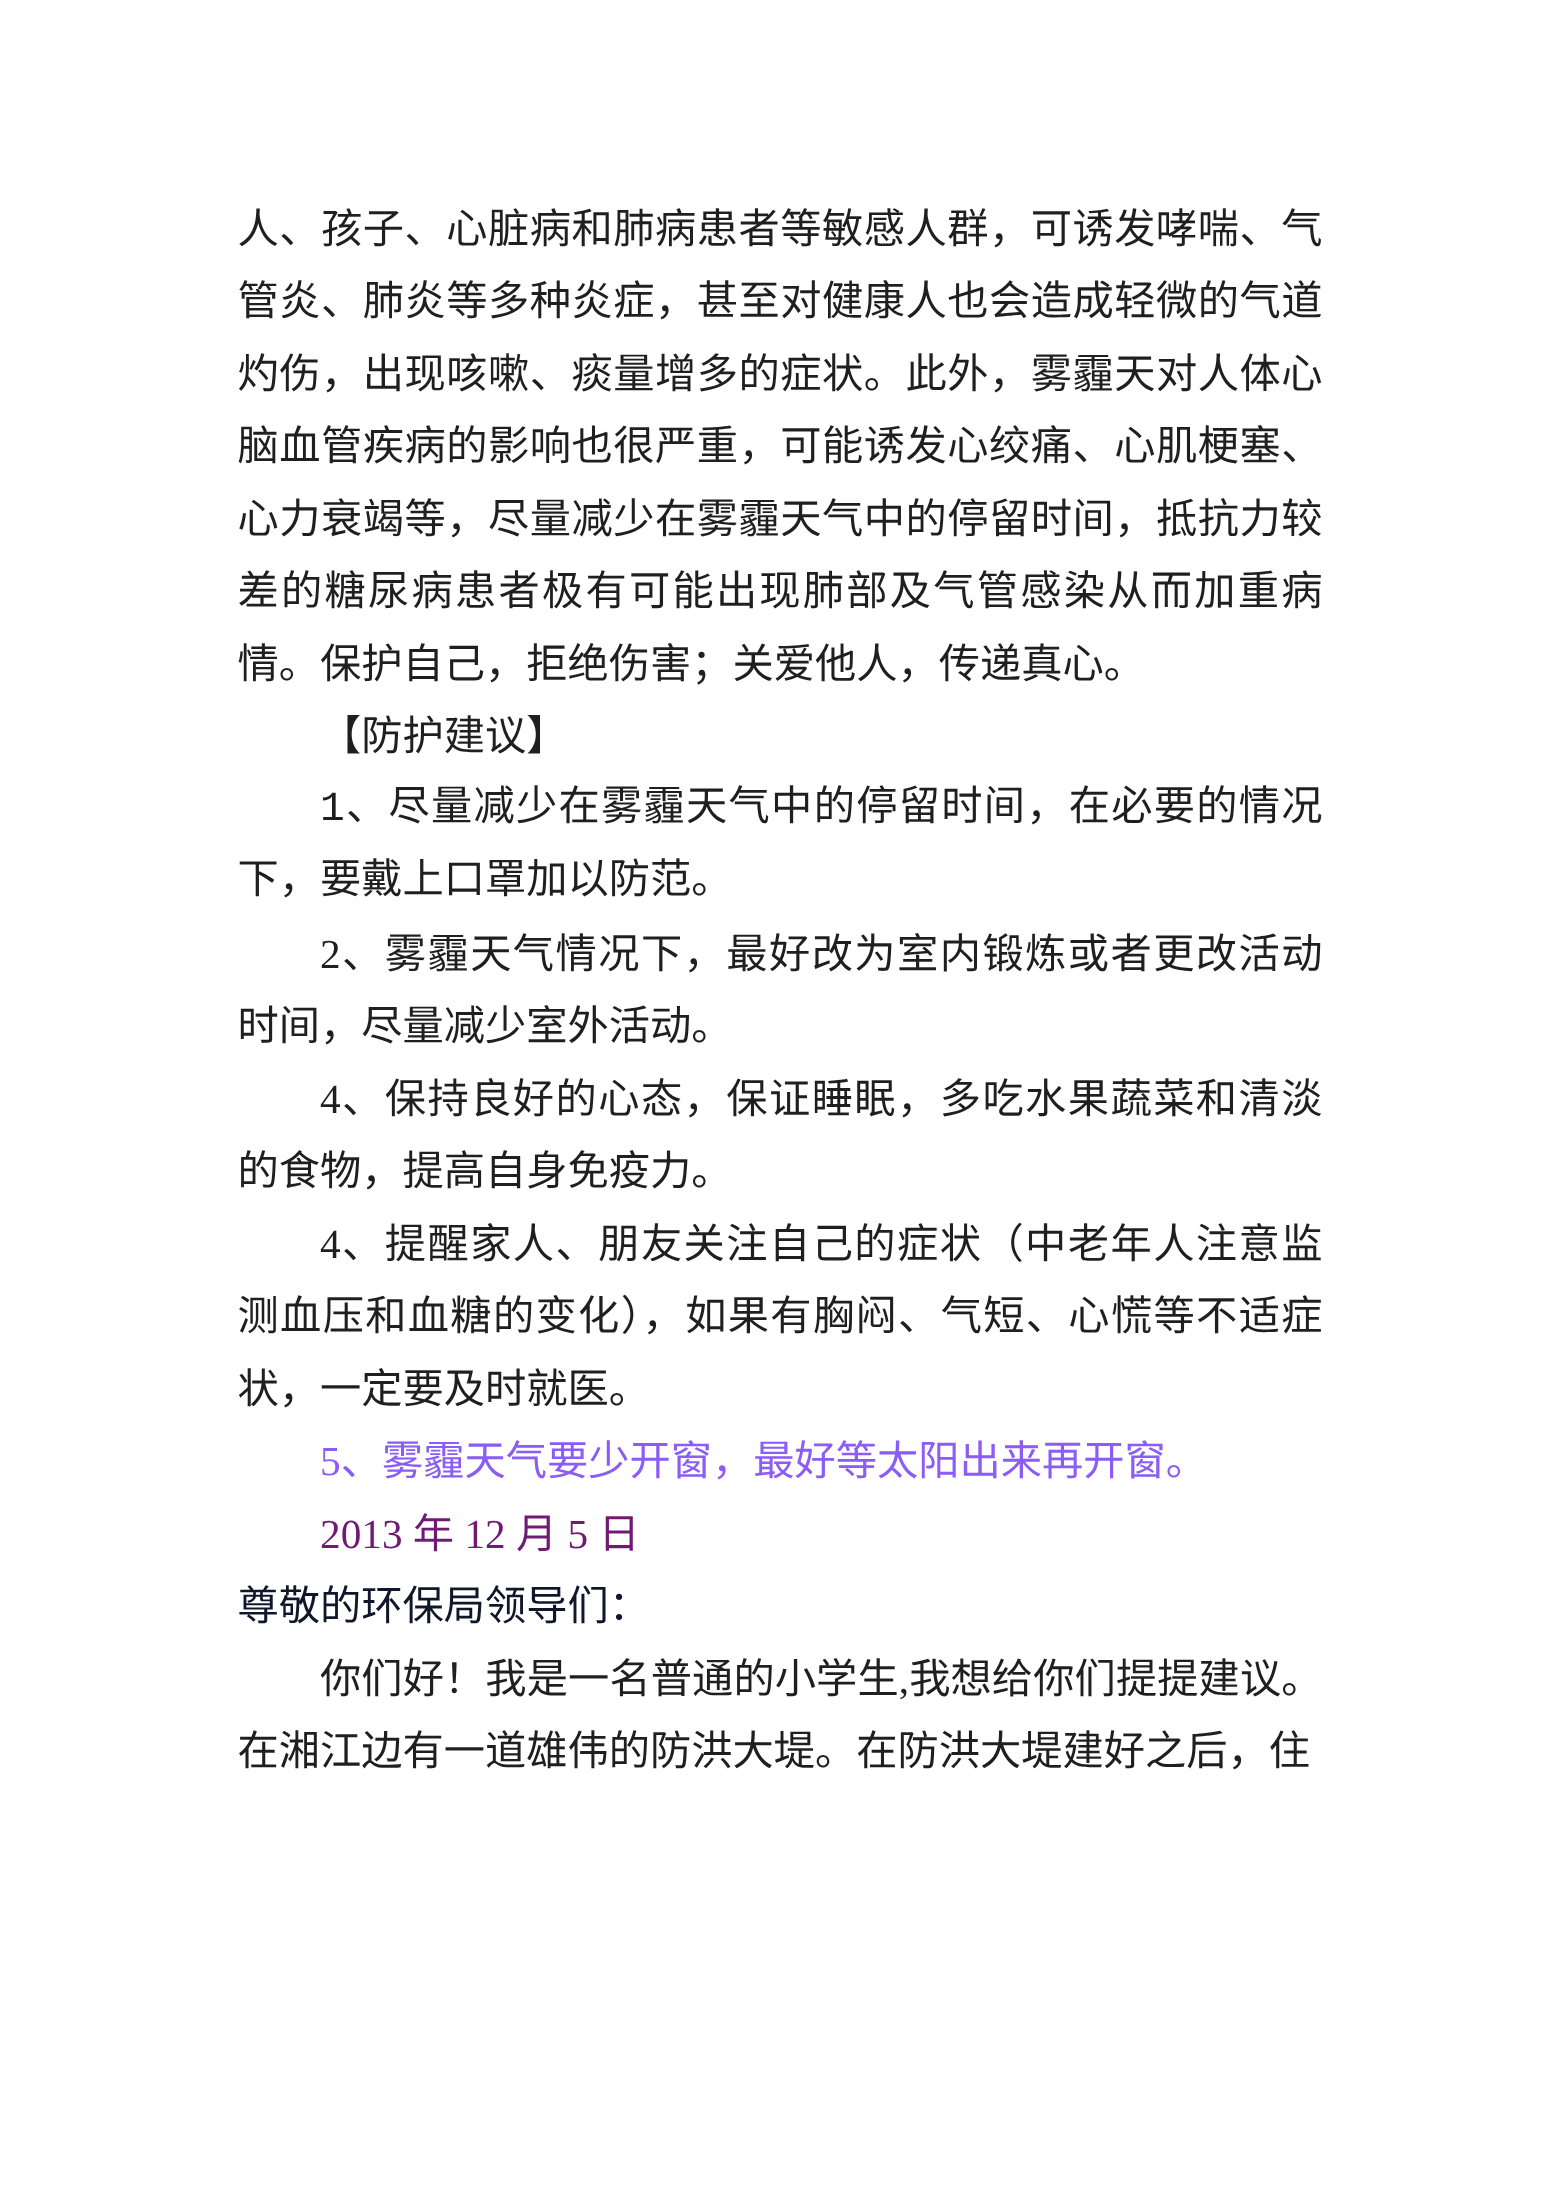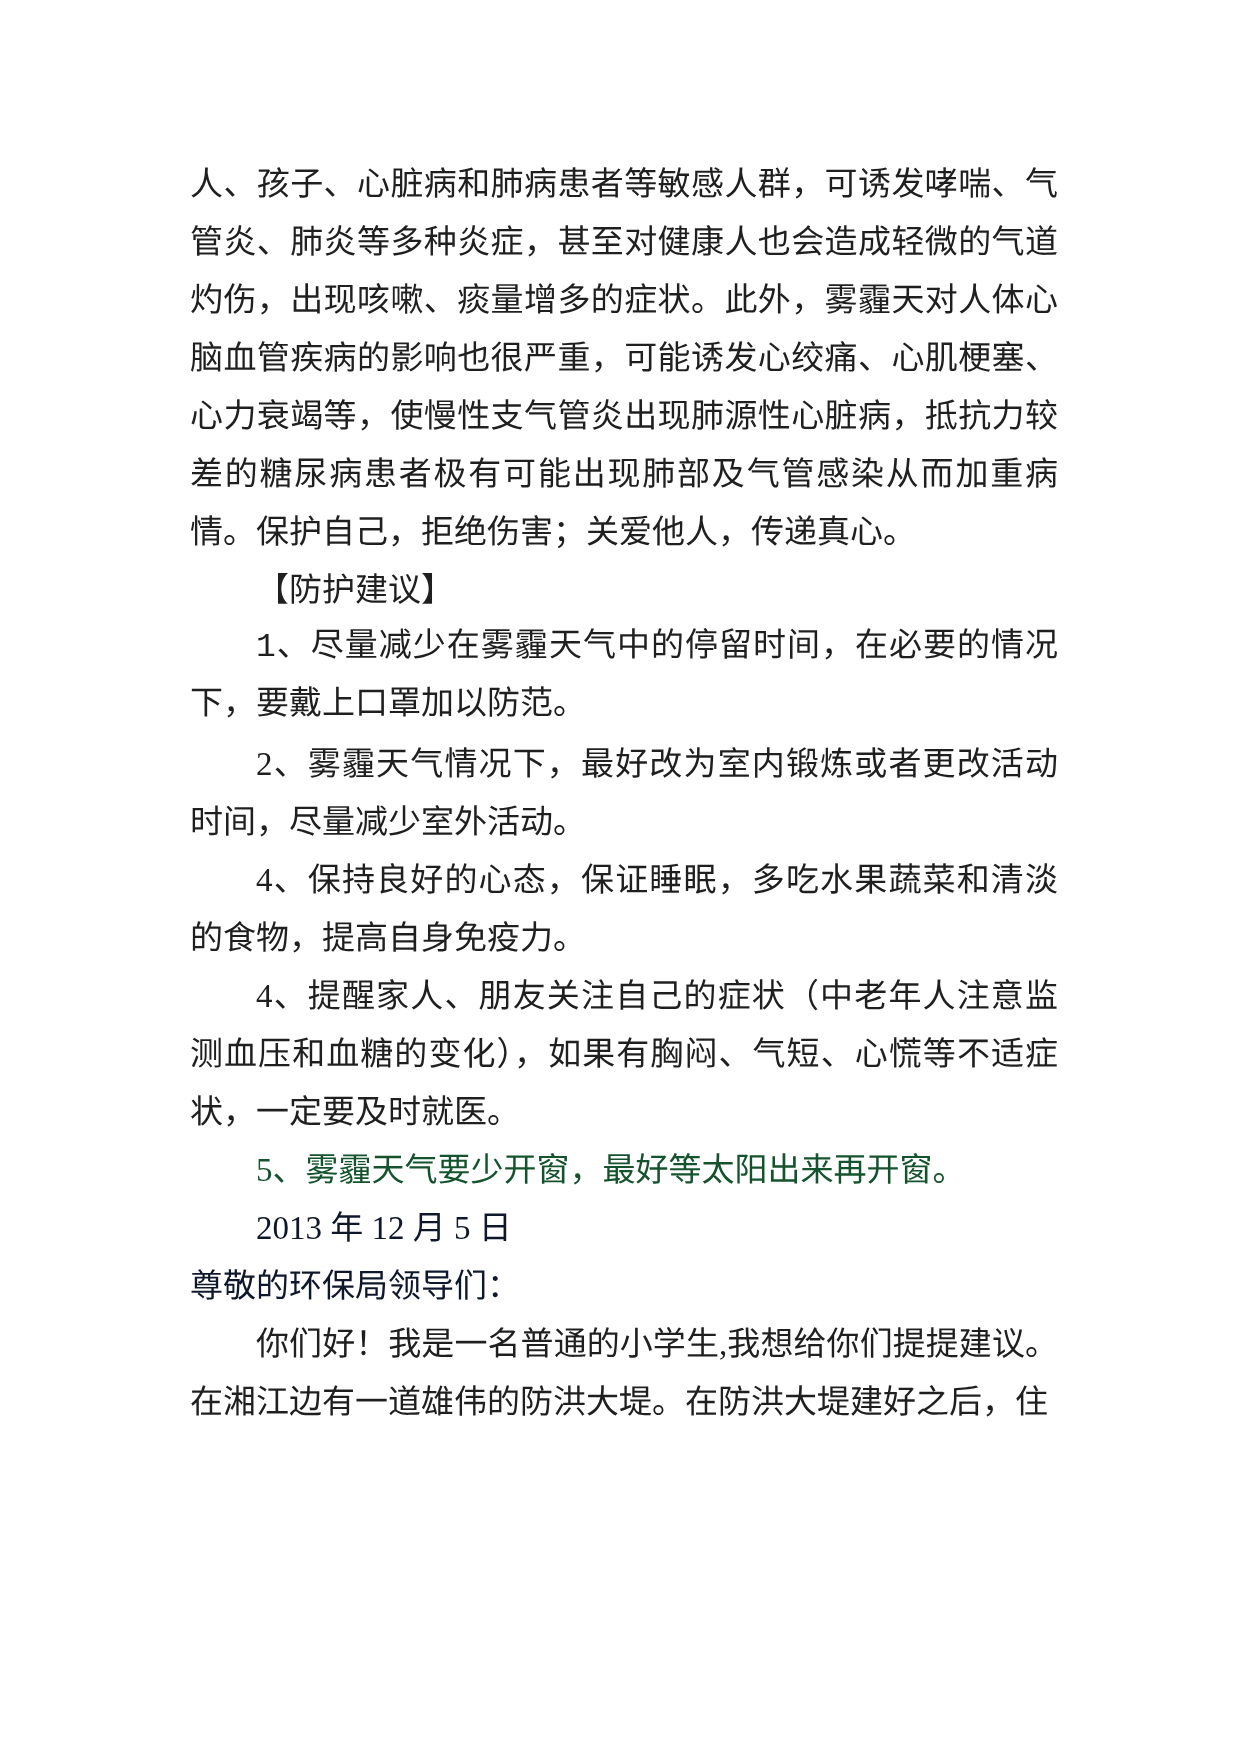--- a/index.html
+++ b/index.html
@@ -32,24 +32,24 @@
   }
   .para.indent {
     text-indent: 66px;
   }
 </style>
 </head>
 <body style="background: rgb(255, 255, 255);">
 
 <div class="page">
   <div id="paragraph-container">
-      <p class="para" style="color: rgb(31, 31, 31);">人、孩子、心脏病和肺病患者等敏感人群，可诱发哮喘、气管炎、肺炎等多种炎症，甚至对健康人也会造成轻微的气道灼伤，出现咳嗽、痰量增多的症状。此外，雾霾天对人体心脑血管疾病的影响也很严重，可能诱发心绞痛、心肌梗塞、心力衰竭等，使慢性支气管炎出现肺源性心脏病，抵抗力较差的糖尿病患者极有可能出现肺部及气管感染从而加重病情。保护自己，拒绝伤害；关爱他人，传递真心。</p>
+      <p class="para" style="color: rgb(31, 31, 31);">人、孩子、心脏病和肺病患者等敏感人群，可诱发哮喘、气管炎、肺炎等多种炎症，甚至对健康人也会造成轻微的气道灼伤，出现咳嗽、痰量增多的症状。此外，雾霾天对人体心脑血管疾病的影响也很严重，可能诱发心绞痛、心肌梗塞、心力衰竭等，尽量减少在雾霾天气中的停留时间，抵抗力较差的糖尿病患者极有可能出现肺部及气管感染从而加重病情。保护自己，拒绝伤害；关爱他人，传递真心。</p>
       <p class="para indent" style="color: rgb(31, 31, 31);">【防护建议】</p>
       <p class="para indent" style="color: rgb(31, 31, 31); font-family: Liberation Mono, monospace;">1、尽量减少在雾霾天气中的停留时间，在必要的情况下，要戴上口罩加以防范。</p>
       <p class="para indent" style="color: rgb(31, 31, 31);">2、雾霾天气情况下，最好改为室内锻炼或者更改活动时间，尽量减少室外活动。</p>
       <p class="para indent" style="color: rgb(31, 31, 31);">4、保持良好的心态，保证睡眠，多吃水果蔬菜和清淡的食物，提高自身免疫力。</p>
       <p class="para indent" style="color: rgb(31, 31, 31);">4、提醒家人、朋友关注自己的症状（中老年人注意监测血压和血糖的变化），如果有胸闷、气短、心慌等不适症状，一定要及时就医。</p>
-      <p class="para indent" style="color: #14532d;">5、雾霾天气要少开窗，最好等太阳出来再开窗。</p>
-      <p class="para indent" style="color: #0f172a;">2013 年 12 月 5 日</p>
+      <p class="para indent" style="color: #8b5cf6;">5、雾霾天气要少开窗，最好等太阳出来再开窗。</p>
+      <p class="para indent" style="color: #701a75;">2013 年 12 月 5 日</p>
       <p class="para" style="color: #0f172a;">尊敬的环保局领导们：</p>
       <p class="para indent" style="color: rgb(31, 31, 31);">你们好！我是一名普通的小学生,我想给你们提提建议。在湘江边有一道雄伟的防洪大堤。在防洪大堤建好之后，住</p>
     </div>
 </div>
 
 </body></html>

